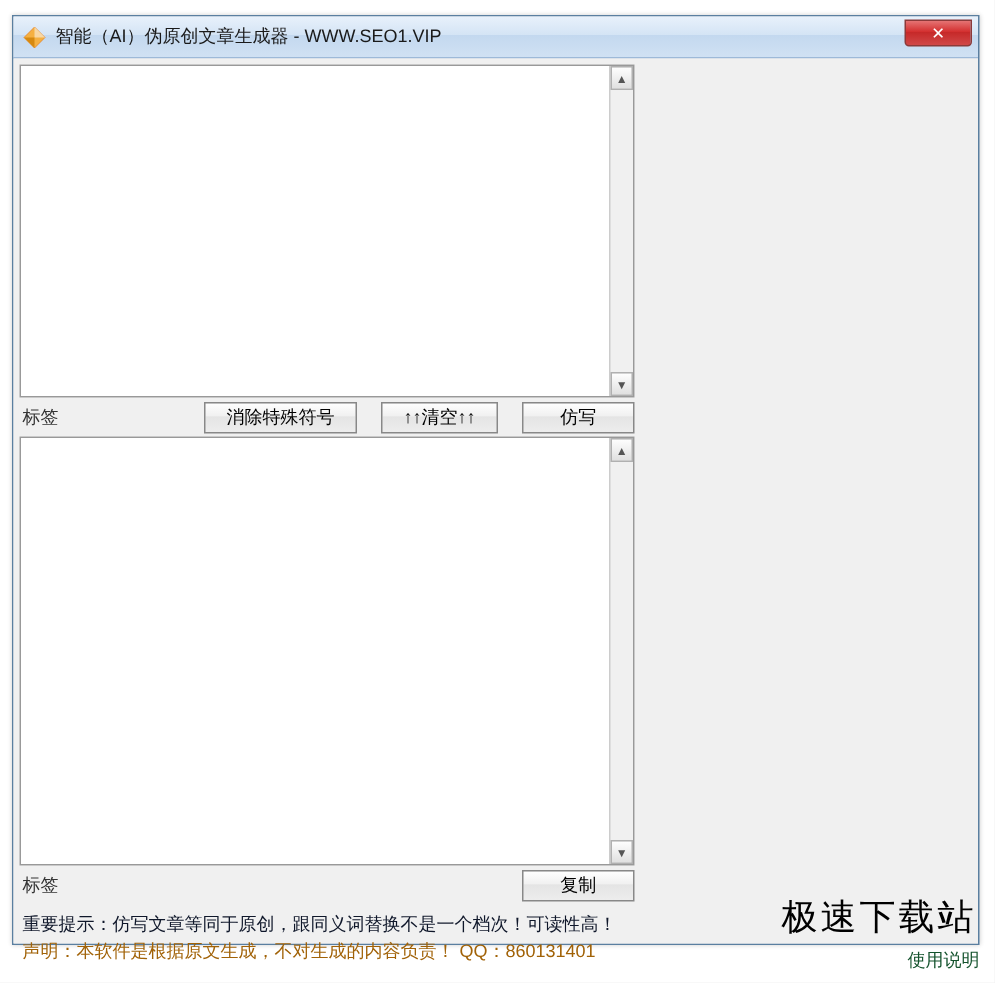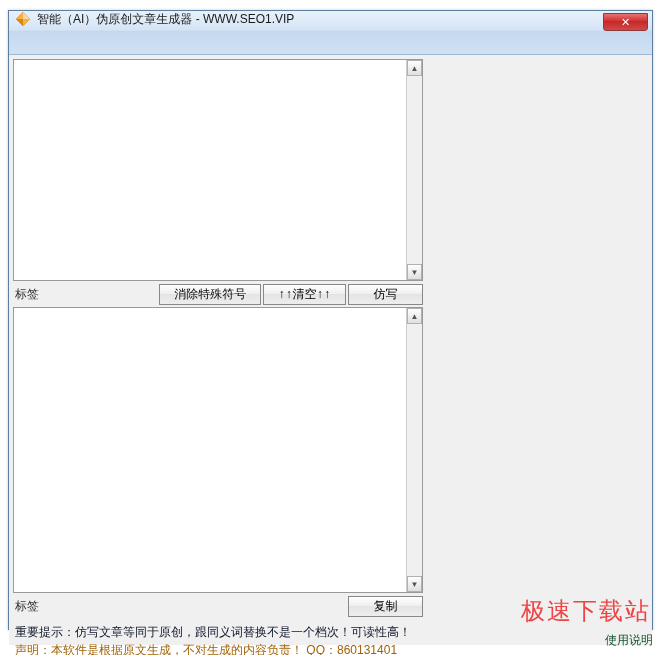--- a/index.html
+++ b/index.html
@@ -19,24 +19,25 @@
       position: absolute;
       left: 8px;
       top: 10px;
       width: 645px;
       height: 620px;
       border: 1px solid #5a7fa0;
       background: #f0f0f0;
       box-shadow: 0 0 3px rgba(0,0,0,0.2);
     }
     .titlebar {
-      height: 44px;
+      height: 28px;
       background: linear-gradient(to bottom, #e8f1fb 0%, #d4e4f5 45%, #c3d8ef 46%, #d0e1f3 100%);
       border-bottom: 1px solid #9db9d8;
       display: flex;
+      align-items: center;
       padding-left: 6px;
       position: relative;
     }
     .app-icon {
       width: 16px;
       height: 16px;
       margin-right: 6px;
       display: inline-flex;
       align-items: center;
       justify-content: center;
@@ -127,39 +128,39 @@
     }
     .spacer {
       flex: 1;
     }
     .win-btn {
       height: 21px;
       padding: 0 14px;
       background: linear-gradient(to bottom, #fefefe 0%, #f0f0f0 45%, #e4e4e4 46%, #ededed 100%);
       border: 1px solid #888;
       font-size: 12px;
-      font-family: Liberation Mono, monospace;
+      font-family: Liberation Sans, sans-serif;
       cursor: pointer;
-      margin-left: 2px;
+      margin-left: 16px;
       min-width: 75px;
     }
     .notice {
       margin-top: 4px;
       padding: 2px;
       font-size: 12px;
       line-height: 18px;
     }
     .notice-line1 { color: #0f172a; }
     .notice-line2 { color: #a16207; }
     .watermark {
       position: absolute;
       right: 12px;
       bottom: 28px;
       font-size: 24px;
-      color: #ef4444;
+      color: #000000;
       font-weight: 500;
       letter-spacing: 2px;
     }
     .usage-link {
       position: absolute;
       right: 10px;
       bottom: 6px;
       color: #14532d;
       font-size: 12px;
     }

